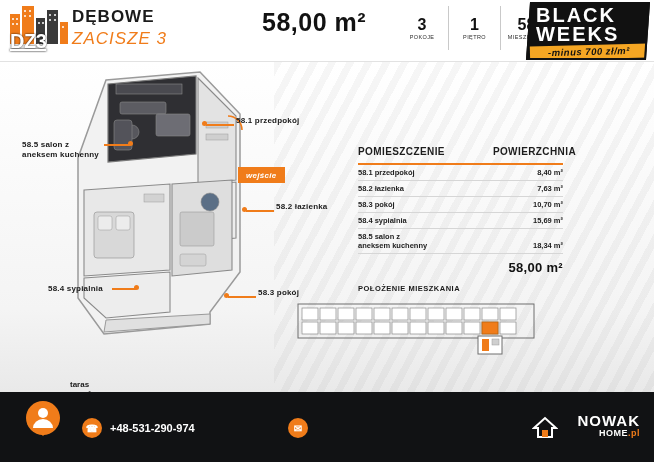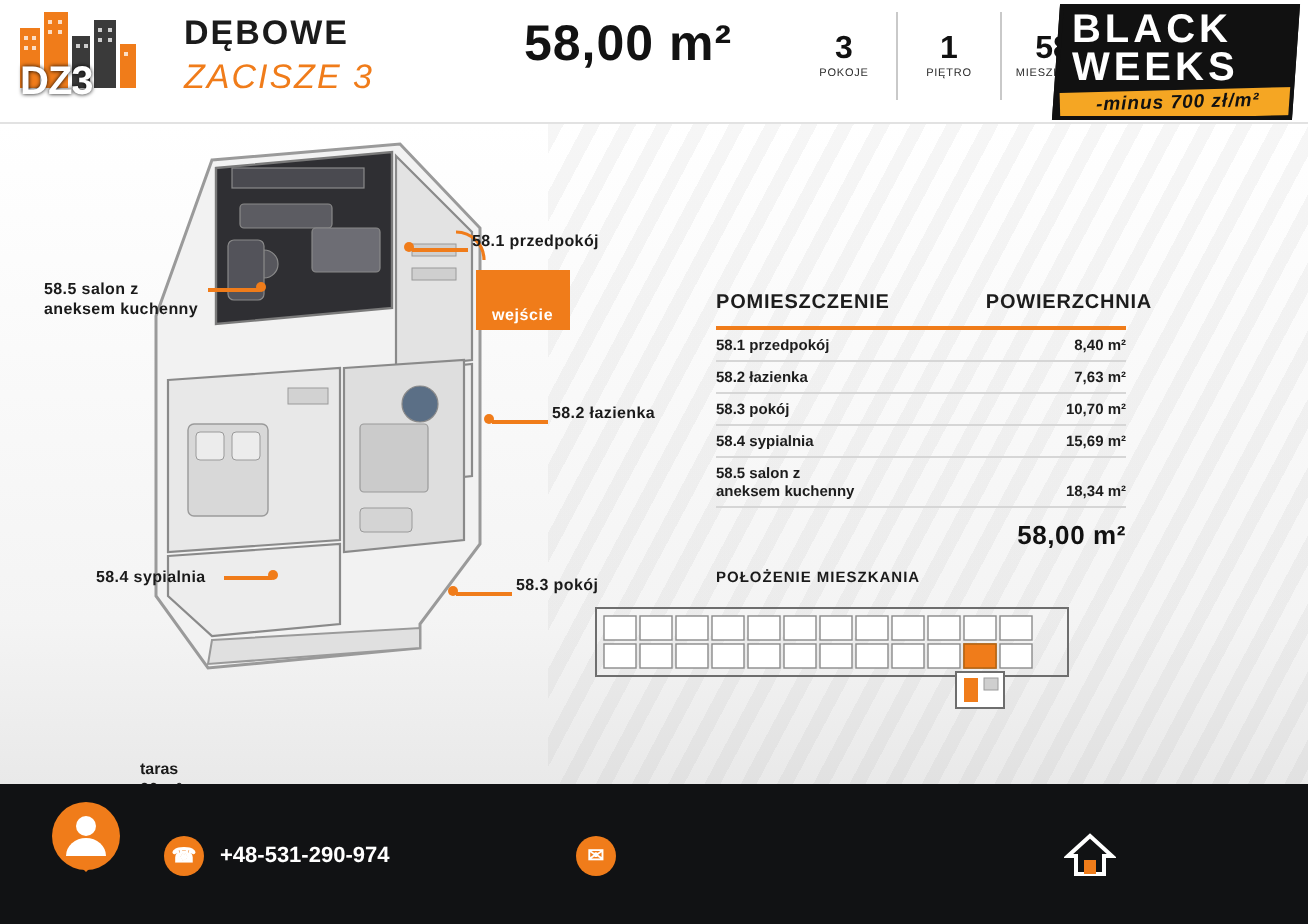--- a/index.html
+++ b/index.html
@@ -20,23 +20,24 @@
   }
   .logo-box {
     position: absolute; left: 6px; top: 4px; width: 66px; height: 52px;
   }
   .logo-skyline { position:absolute; left:0; top:0; width:66px; height:52px; }
   .logo-text {
     position: absolute; left: 4px; top: 26px;
     font-size: 20px; font-weight: bold; color: #ffffff;
     letter-spacing: -0.5px;
     text-shadow: 0 0 2px #000;
+    text-decoration: underline;
   }
   .title-block {
-    position: absolute; left: 92px; top: 6px; width: 180px;
+    position: absolute; left: 72px; top: 6px; width: 180px;
   }
   .title-line1 {
     font-size: 17px; font-weight: bold; color: #1b1b1b;
     letter-spacing: 1px; line-height: 22px;
   }
   .title-line2 {
     font-size: 17px; font-weight: normal; color: #f07c1a;
     letter-spacing: 1px; line-height: 22px; font-style: italic;
   }
   .area-main {
@@ -91,22 +92,23 @@
 
   
   .lbl-txt {
     position: absolute; font-size: 8px; font-weight: bold; color: #1a1a1a;
     line-height: 10px; letter-spacing: 0.2px;
   }
   .leader { position: absolute; background: #f07c1a; height: 1.5px; }
   .dot { position:absolute; width:5px; height:5px; border-radius:50%; background:#f07c1a; }
   .wejscie {
     position: absolute; background: #f07c1a; color: #fff; font-size: 8px;
-    font-weight: bold; padding: 18px 8px 3px 8px;
+    font-weight: bold; font-style: italic; padding: 4px 8px 3px 8px;
     letter-spacing: 0.3px;
+    margin-top: 32px;
   }
 
   
   .tbl {
     position: absolute; left: 358px; top: 84px; width: 205px;
     font-size: 7.5px; color: #1d1d1d;
   }
   .tbl-head {
     display: flex; justify-content: space-between;
     font-weight: bold; font-size: 10px; letter-spacing: 0.4px;
@@ -395,15 +397,21 @@
 
     <div class="contact2">
       <span class="ico-circ">✉</span>
     </div>
 
     <svg class="brand-logo" viewBox="0 0 26 26">
       <path d="M2,14 L13,4 L24,14 L20,14 L20,23 L6,23 L6,14 Z" fill="none" stroke="#ffffff" stroke-width="2"></path>
       <rect x="10" y="16" width="6" height="7" fill="#f07c1a"></rect>
     </svg>
 
+    <div class="brand">
+      <div class="b1">NOWAK</div>
+      <div class="b2">
+        <span>HOME</span><span class="pl">.pl</span>
+      </div>
+    </div>
   </div>
 
 </div>
 
 </body></html>

